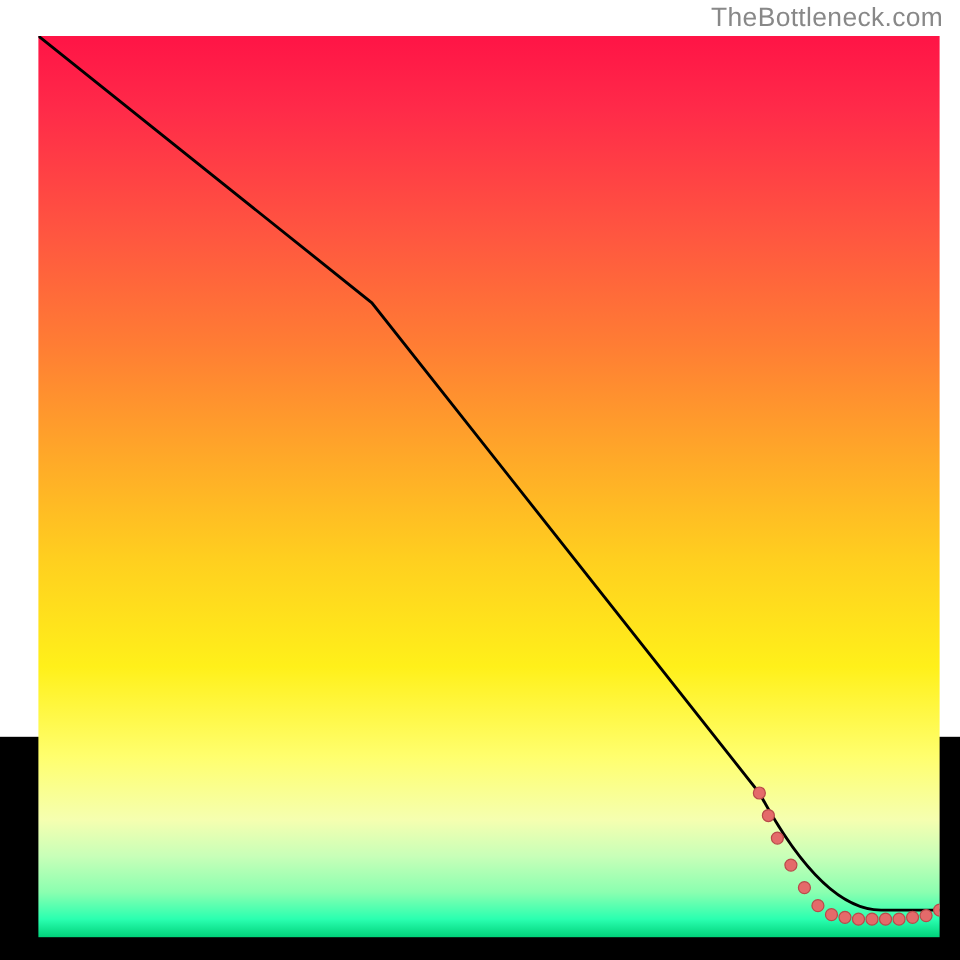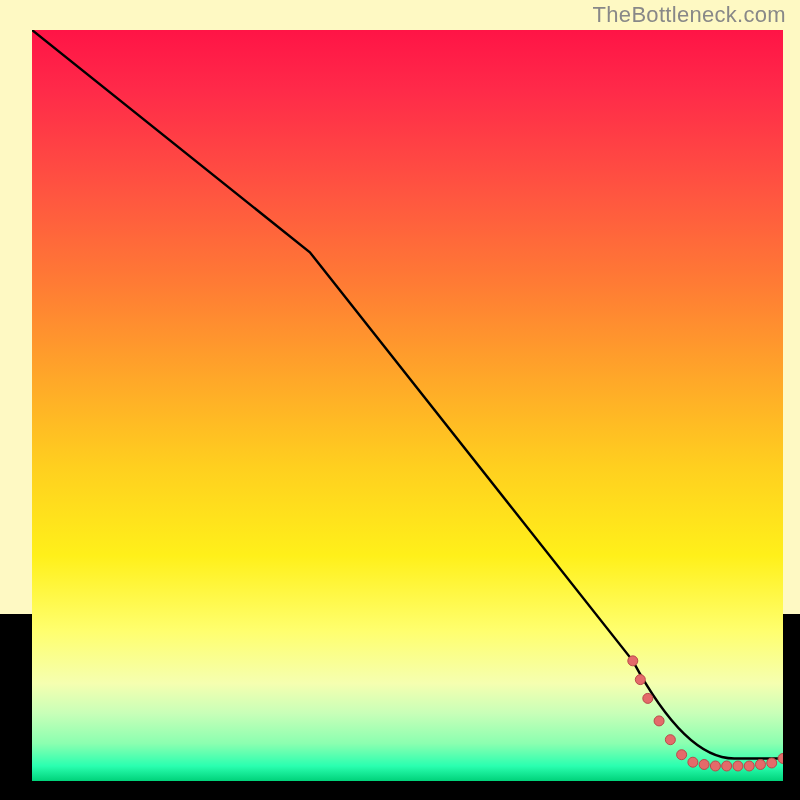--- a/index.html
+++ b/index.html
@@ -8,21 +8,21 @@
     width: 800px;
     height: 800px;
     background: #000;
     font-family: Arial, Helvetica, sans-serif;
     overflow: hidden;
   }
   .stage {
     position: relative;
     width: 800px;
     height: 614px;
-    background: #fef9c3;
+    background: #ffffff;
   }
   .watermark {
     position: absolute;
     top: 2px;
     right: 14px;
     color: #888;
     font-size: 22px;
     letter-spacing: 0.3px;
     font-weight: 400;
   }

